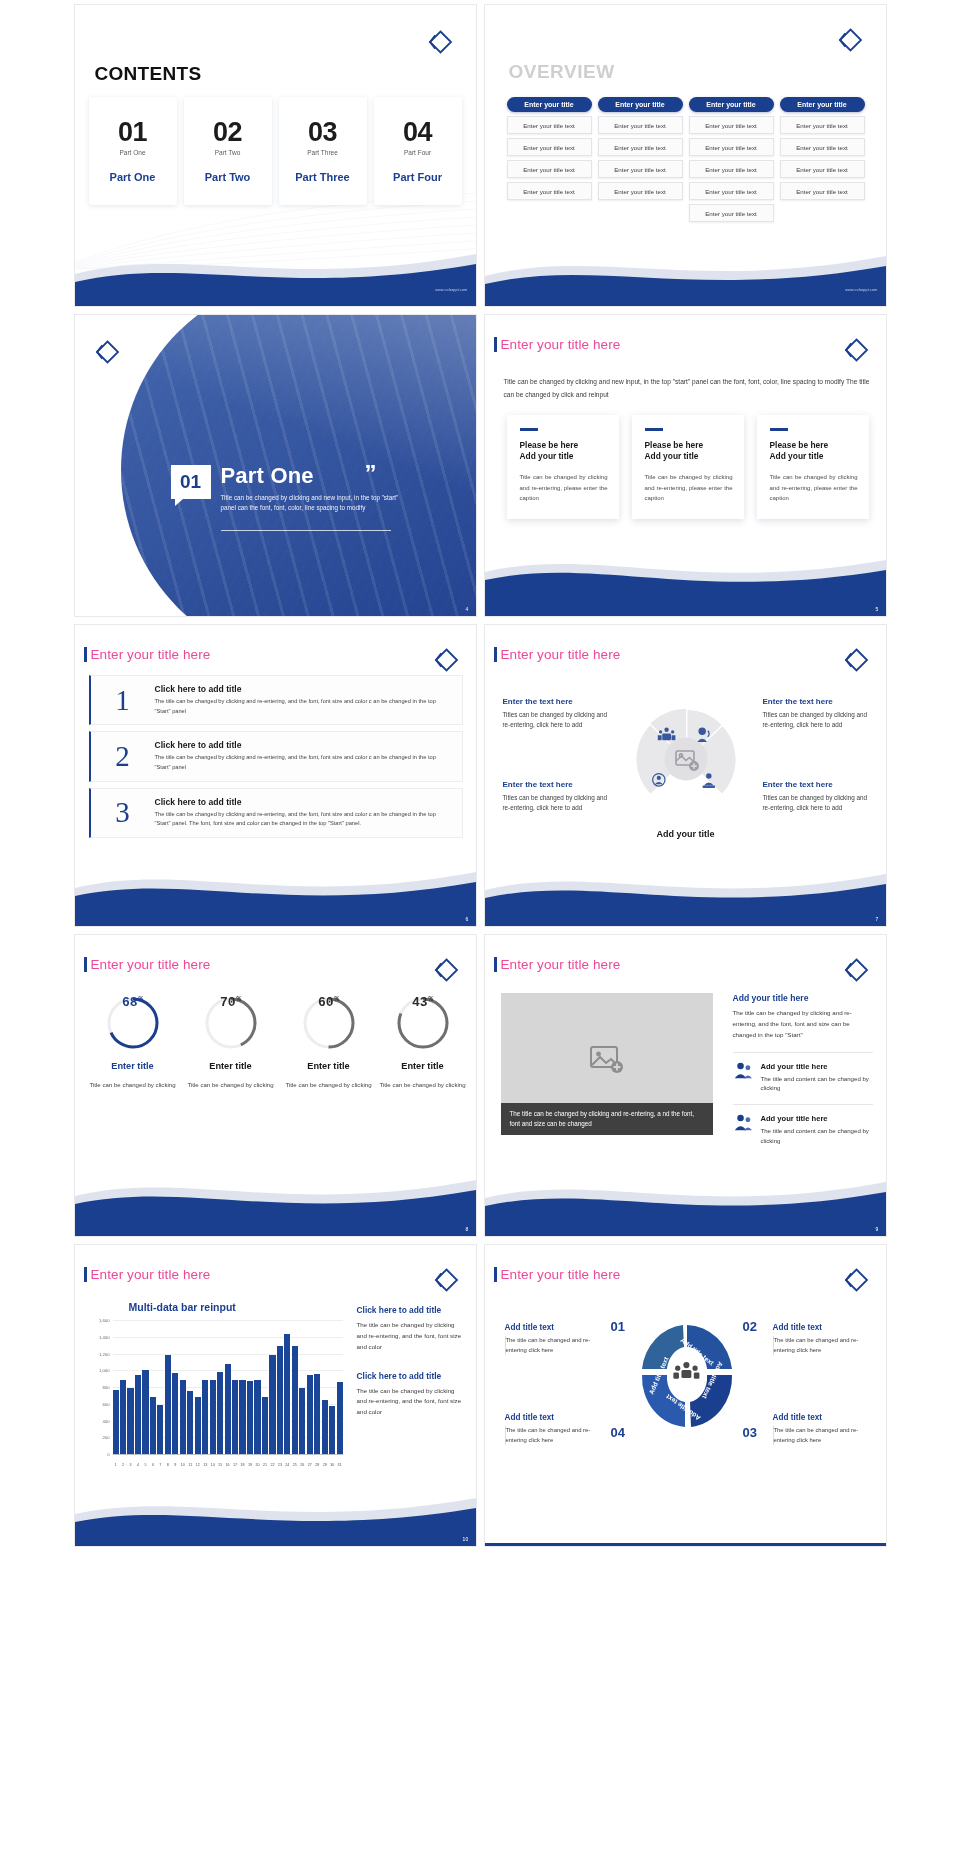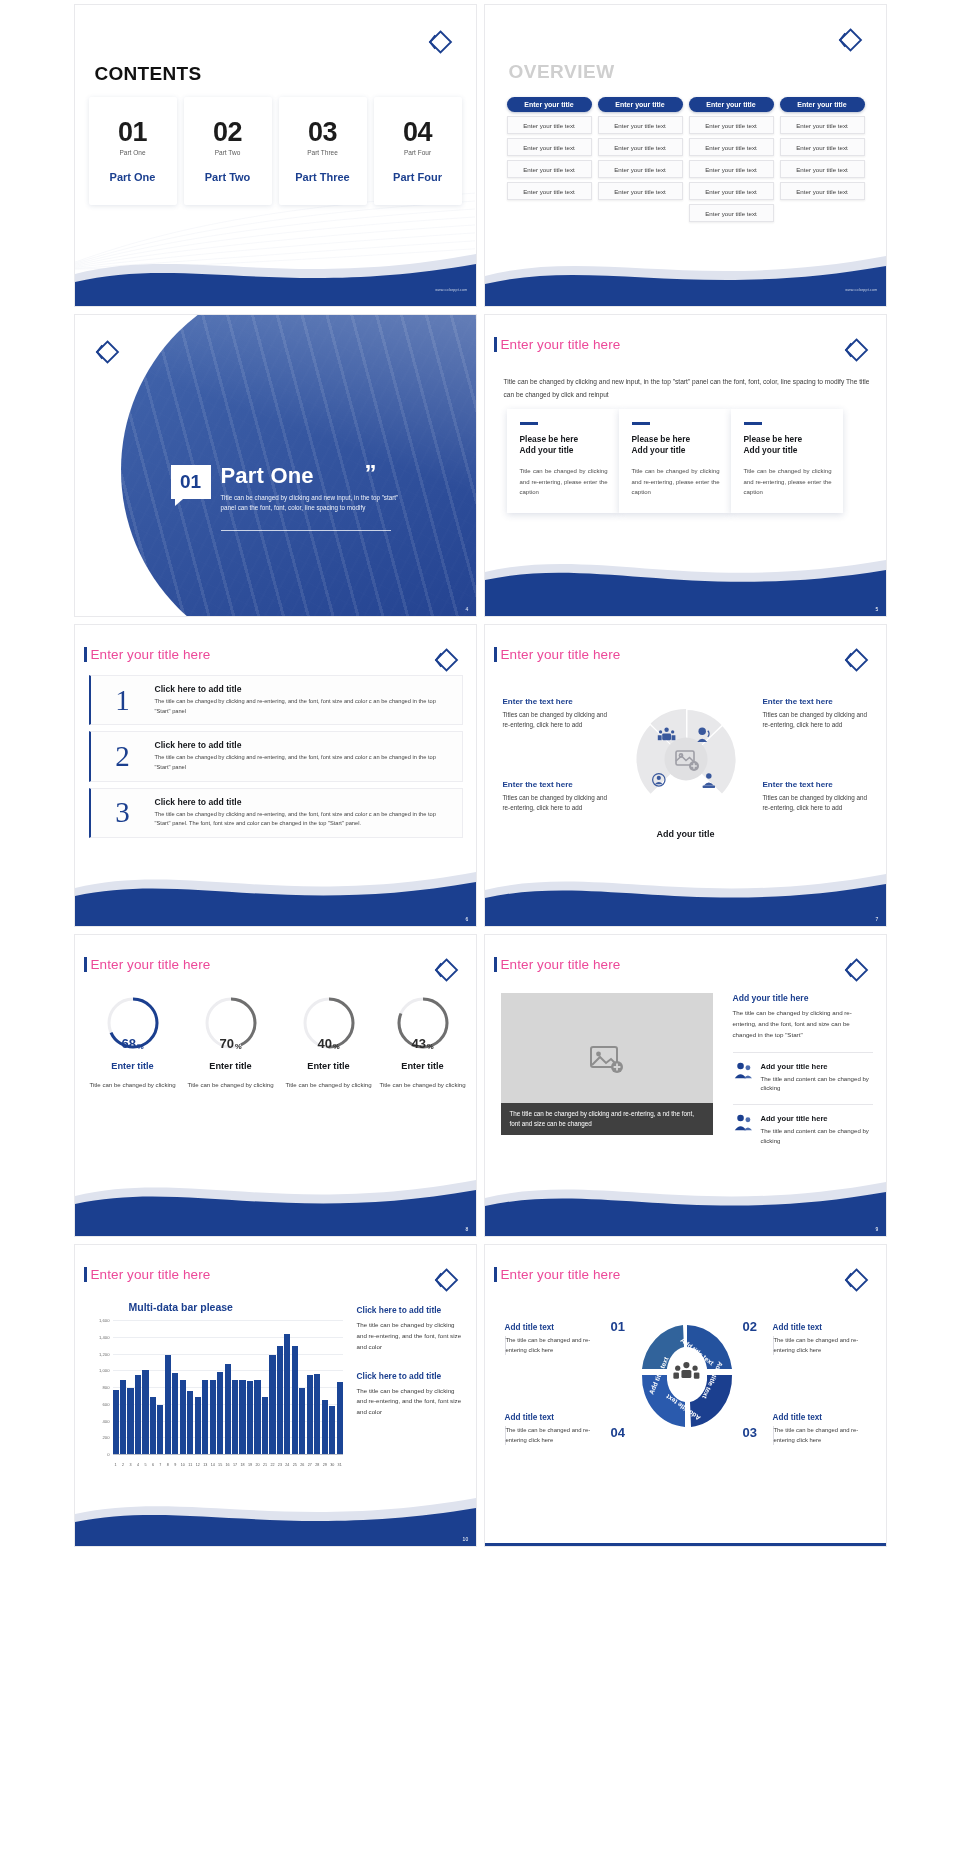--- a/index.html
+++ b/index.html
@@ -183,22 +183,22 @@
     position:absolute; left:146px; top:215px; width:170px; height:1px;
     background: rgba(255,255,255,.75);
   }
 
   
   .s4 .lead {
     position: absolute; left: 19px; top: 60px; width: 366px;
     font-size: 6.6px; color: #3b3b3b; line-height: 2.0; text-align: justify;
   }
   .s4 .cardrow {
-    position: absolute; left: 22px; top: 94px;
-    display: flex; 
+    position: absolute; left: 22px; top: 100px;
+    display: flex; gap: 13px;
   }
   .s4 .c {
     width: 112px; height: 104px;
     background: #fff;
     box-shadow: 0 2px 7px rgba(35,55,105,.16);
     padding: 13px 11px 0 13px;
   }
   .s4 .c .dash { width: 18px; height: 2.6px; background: #1b3f8f; margin-bottom: 9px; }
   .s4 .c .h { font-size: 8.4px; font-weight: bold; color: #16181c; line-height: 1.35; }
   .s4 .c .p { margin-top: 10px; font-size: 6px; color: #4c4c4c; line-height: 1.75; text-align: justify; }
@@ -237,22 +237,22 @@
   .s6 .addtitle {
     position: absolute; left: 145px; top: 204px; width: 112px;
     text-align: center; font-size: 9px; font-weight: bold; color: #16181c;
   }
 
   
   .s7 .pc { position: absolute; top: 60px; width: 96px; text-align: center; }
   .s7 .pc .ring { width: 56px; height: 56px; margin: 0 auto; position: relative; }
   .s7 .pc .val {
     position: absolute; inset: 0; display: flex;
-    align-items: flex-end; justify-content: center;
-    font-size: 13px; font-weight: bold;
+    align-items: flex-start; justify-content: center;
+    font-size: 13px; font-weight: bold; font-family: Liberation Mono, monospace;
   }
   .s7 .pc .val small { font-size: 7.5px; font-weight: bold; margin-left: 1px; }
   .s7 .pc .t { margin-top: 10px; font-size: 9.2px; font-weight: bold; }
   .s7 .pc .d { margin-top: 9px; font-size: 6.1px; color: #3f3f3f; line-height: 1.6; }
 
   
   .s8 .imgbox {
     position: absolute; left: 16px; top: 58px;
     width: 212px; height: 133px;
     background: #d6d6d6;
@@ -662,21 +662,21 @@
       <div class="d">Title can be changed by clicking</div>
     </div>
 
     <div class="pc" style="left:206px;">
       <div class="ring">
         <svg viewBox="0 0 56 56">
           <circle cx="28" cy="28" r="24" fill="none" stroke="#ededf0" stroke-width="3"></circle>
           <circle cx="28" cy="28" r="24" fill="none" stroke="#6f6f6f" stroke-width="3" stroke-dasharray="75.4 75.4" transform="rotate(-90 28 28)"></circle>
         </svg>
         <div class="val" style="color:#2b2b2b;">
-          <span>40</span>
+          <span>60</span>
             <small>%</small>
         </div>
       </div>
       <div class="t" style="color:#16181c;">Enter title</div>
       <div class="d">Title can be changed by clicking</div>
     </div>
 
     <div class="pc" style="left:300px;">
       <div class="ring">
         <svg viewBox="0 0 56 56">
@@ -773,21 +773,21 @@
     <div class="slide-title">Enter your title here</div>
     <div class="logo" style="right:16px; top:20px;">
       <svg viewBox="0 0 40 40">
           <g fill="none" stroke="#1b3f8f" stroke-width="2.4">
         <path d="M22 6 L36 20 L22 34 L8 20 Z"></path>
             <path d="M15 11 L8 20 L15 29"></path>
           </g>
         </svg>
     </div>
 
-    <div class="chtitle">Multi-data bar please</div>
+    <div class="chtitle">Multi-data bar reinput</div>
     <div class="chart">
       <div class="plot">
         <div id="gridlines">
             <div class="grid-l" style="bottom: 0%;">
               <span class="ylab">0</span>
             </div>
             <div class="grid-l" style="bottom: 12.5%;">
               <span class="ylab">200</span>
             </div>
             <div class="grid-l" style="bottom: 25%;">

